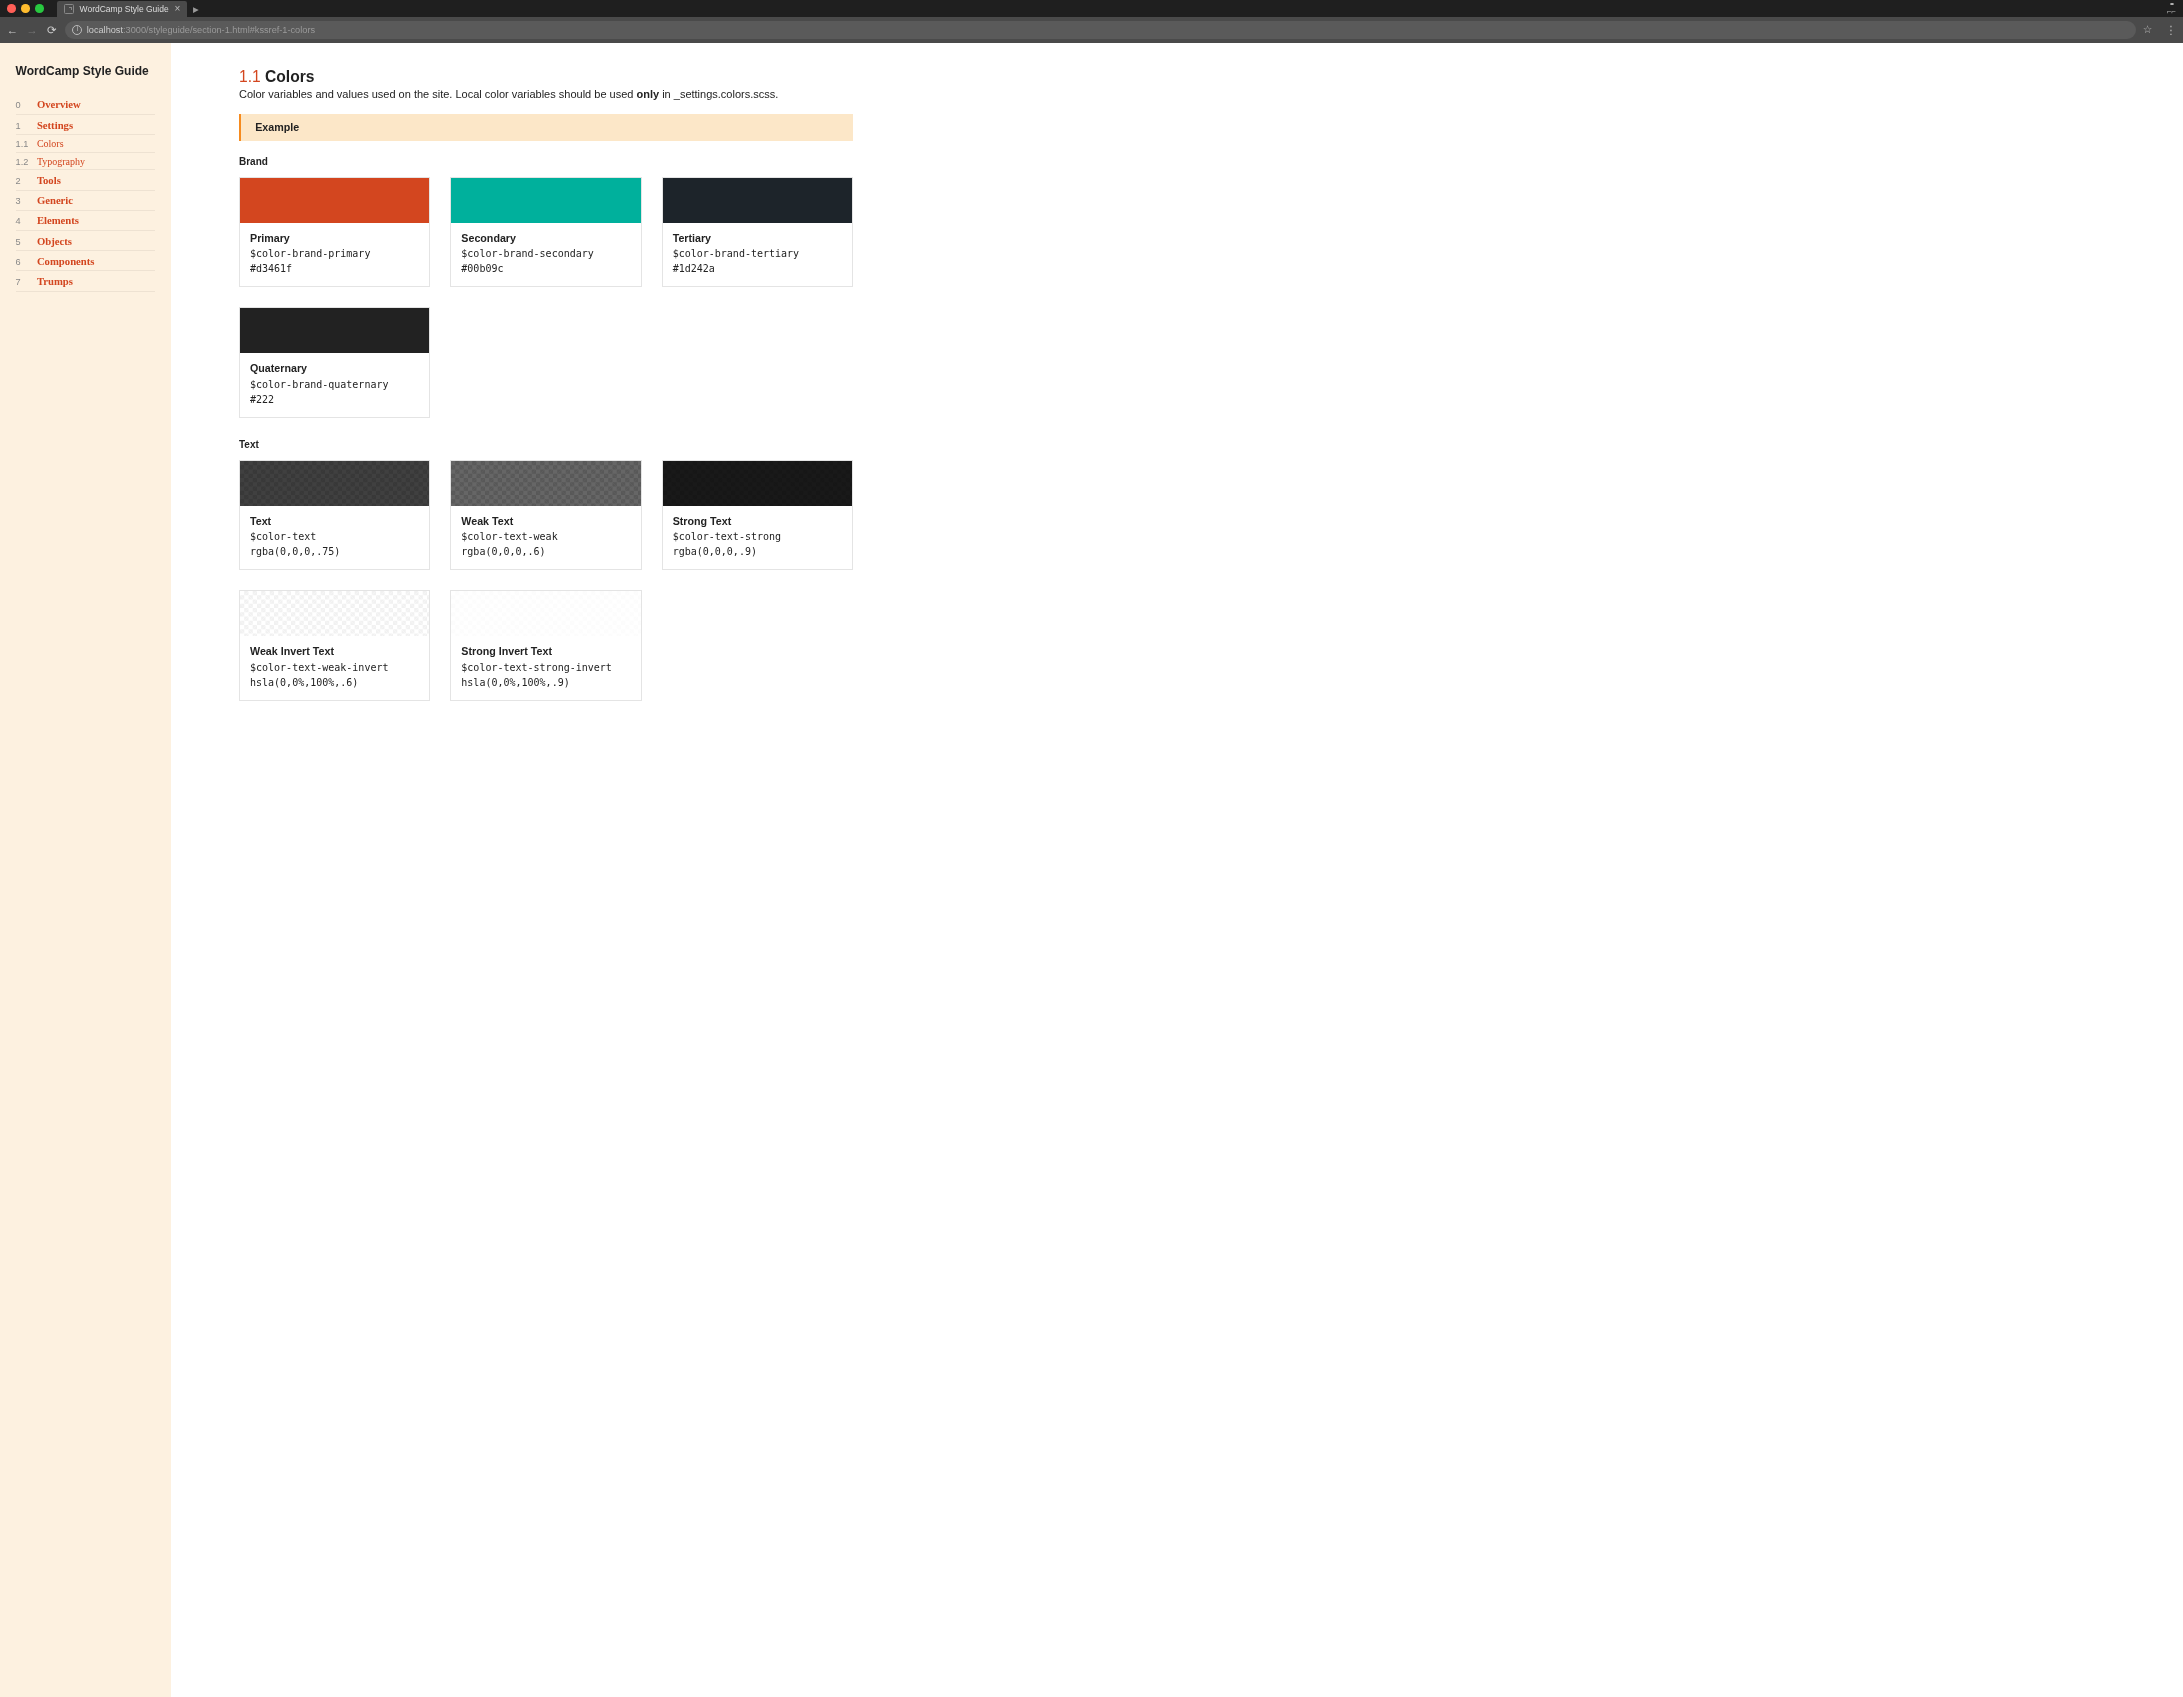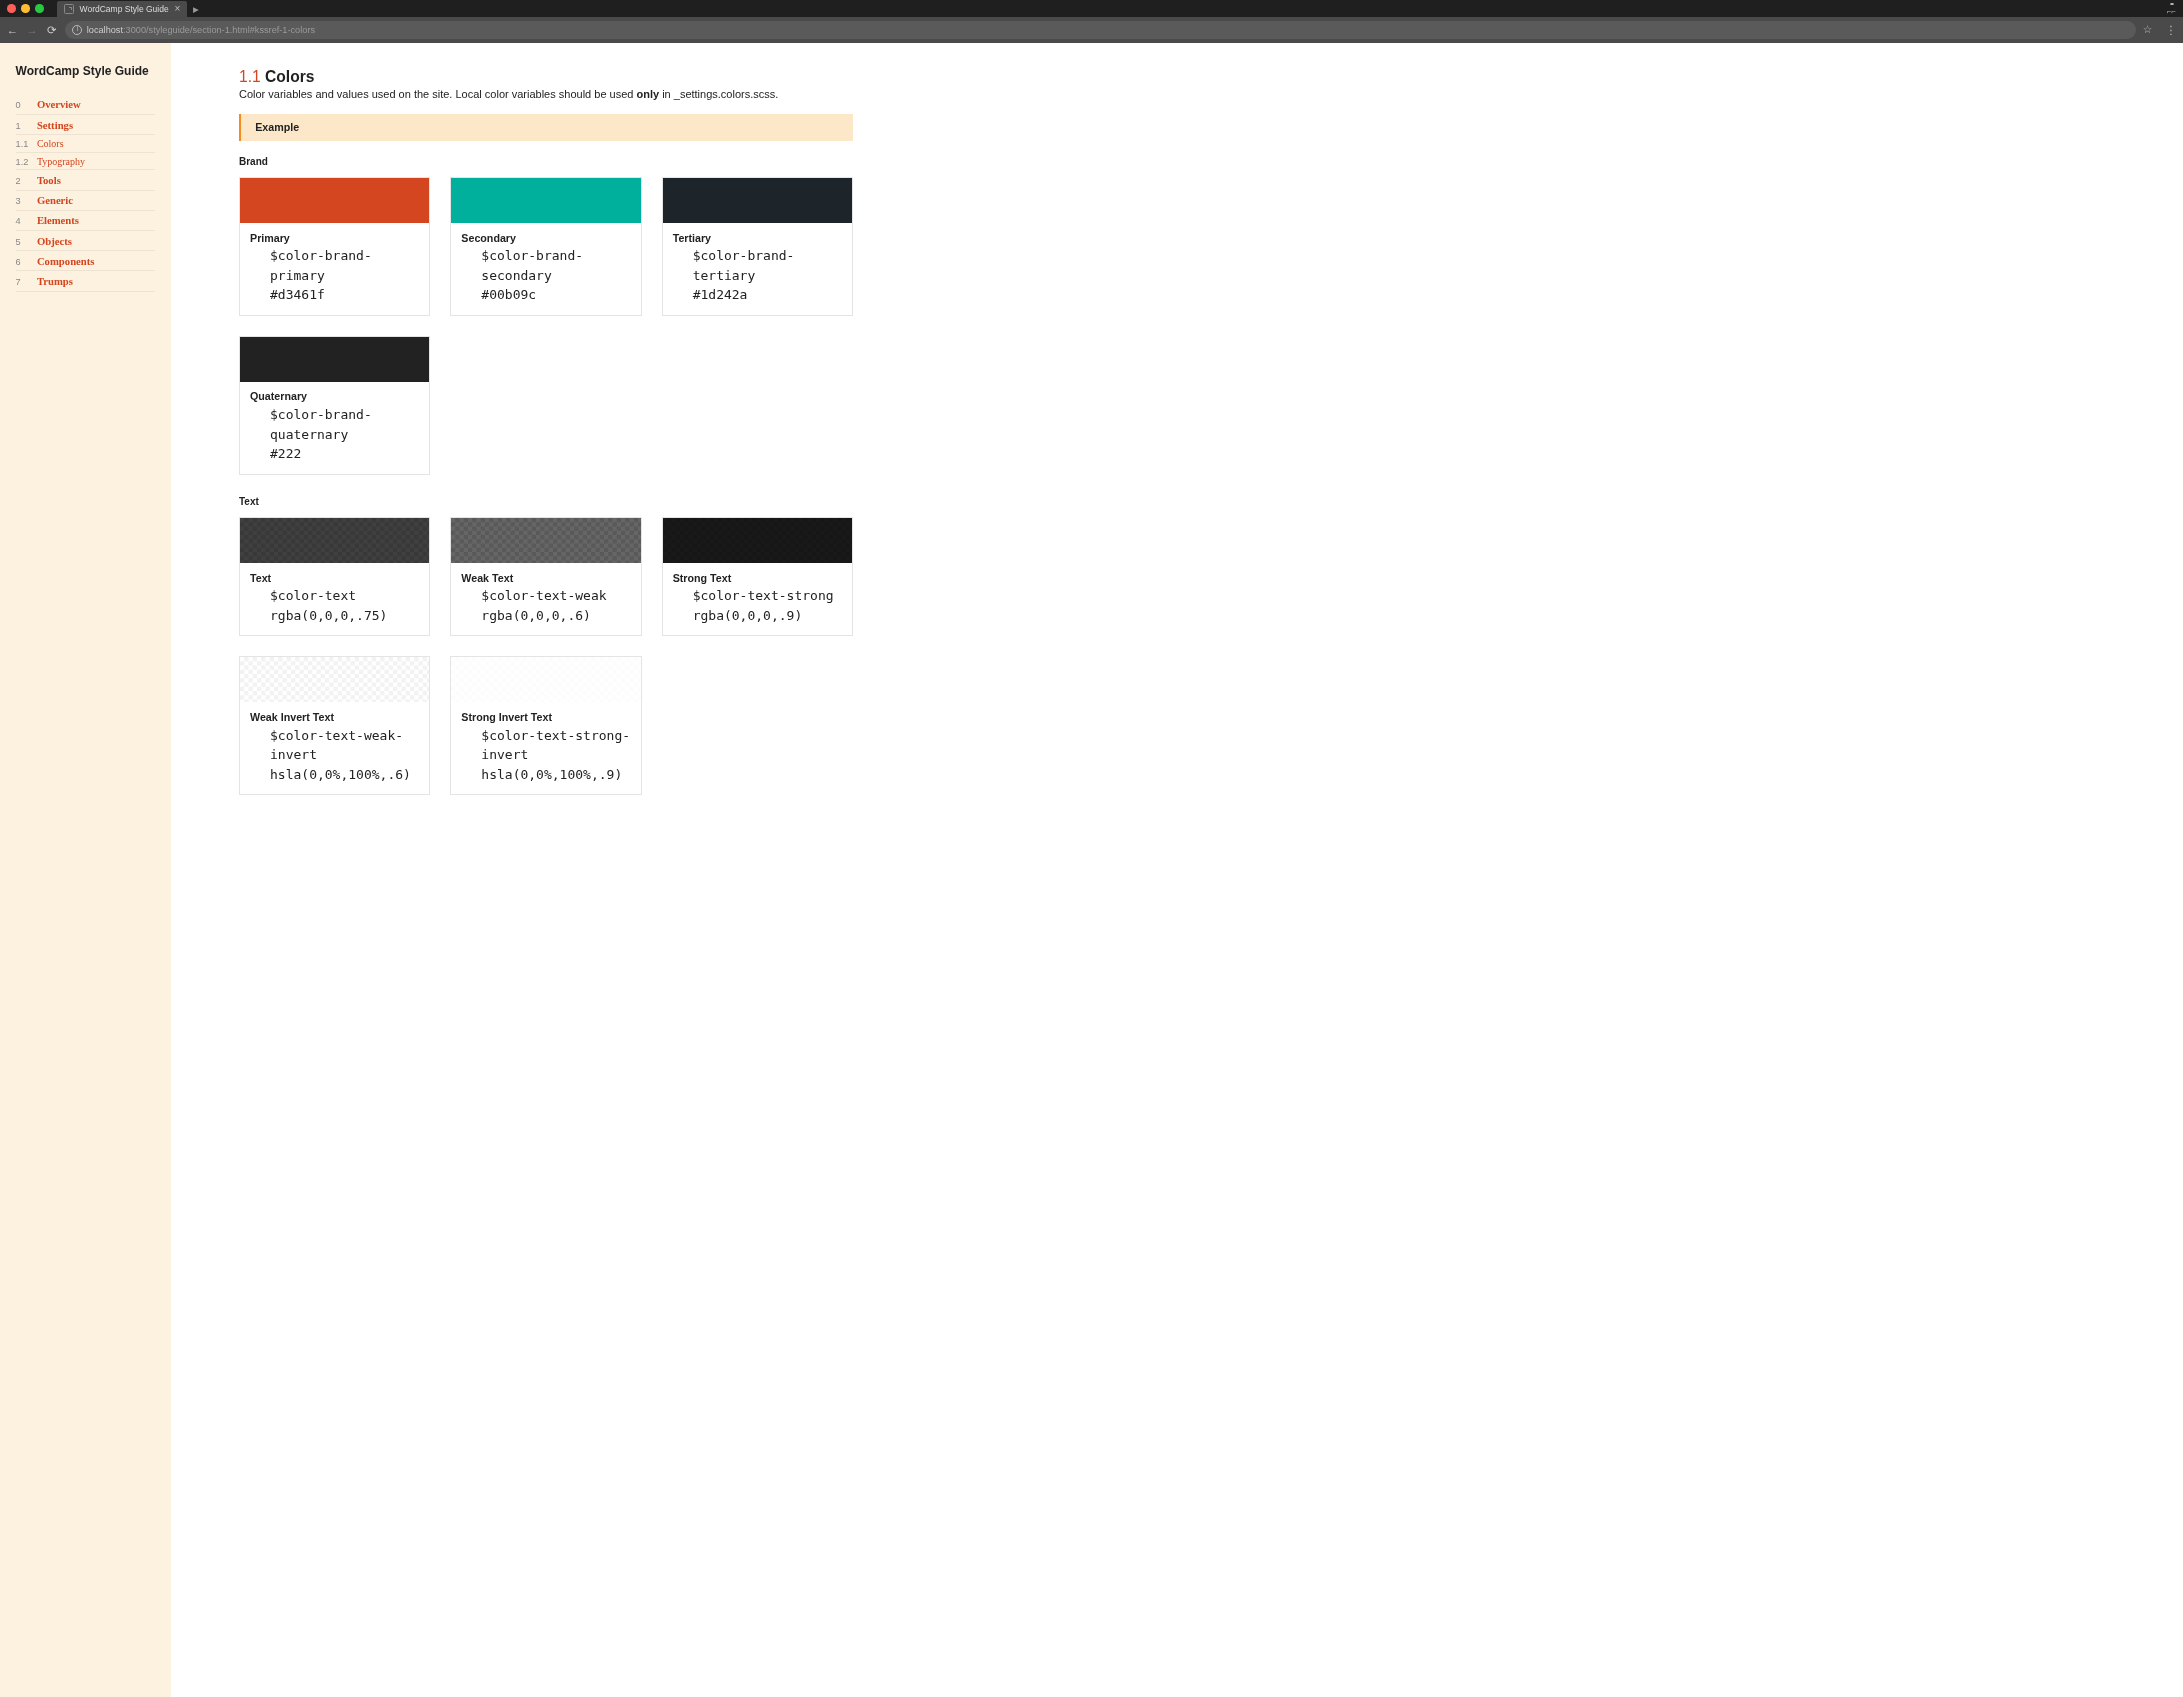--- a/index.html
+++ b/index.html
@@ -170,24 +170,23 @@
     .swatch-meta {
       padding: 8.5px 10px 10px 10px;
     }
     .swatch-name {
       font-weight: 700;
       font-size: 10.7px;
       margin-bottom: 2.8px;
     }
     .swatch-var, .swatch-val {
       font-family: "SF Mono", Menlo, Consolas, monospace;
-      font-size: 13px;
+      font-size: 10px;
       color: #222;
       line-height: 1.5;
-      margin-left: 20px;
     }
     
     .checker {
       background-image:
         linear-gradient(45deg, #ddd 25%, transparent 25%),
         linear-gradient(-45deg, #ddd 25%, transparent 25%),
         linear-gradient(45deg, transparent 75%, #ddd 75%),
         linear-gradient(-45deg, transparent 75%, #ddd 75%);
       background-size: 8.5px 8.5px;
       background-position: 0 0, 0 4.3px, 4.3px -4.3px, -4.3px 0px;

